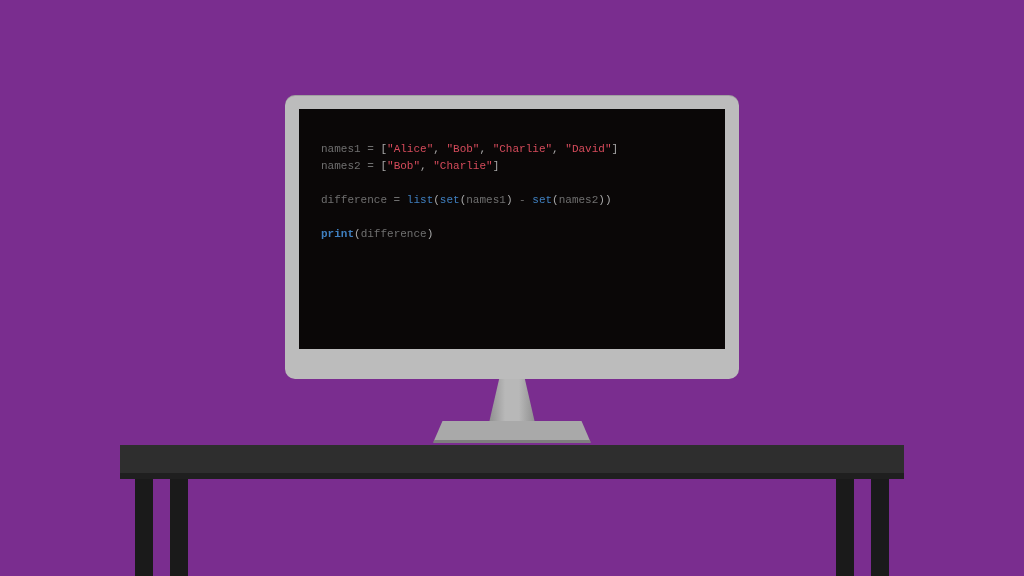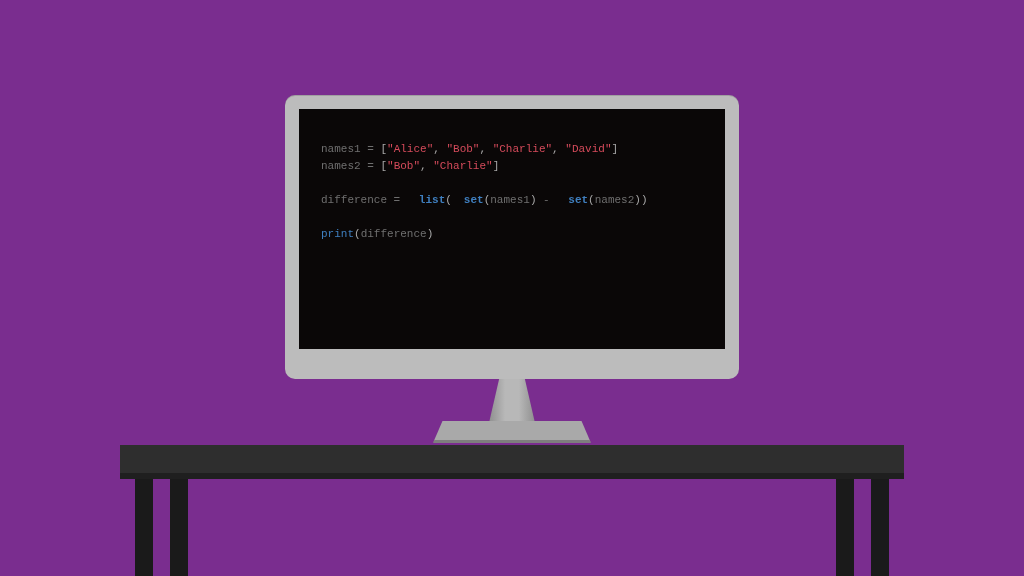--- a/index.html
+++ b/index.html
@@ -83,22 +83,22 @@
     background: #a9a9a9;
     border-radius: 3px 3px 0 0;
     clip-path: polygon(6% 0, 94% 0, 100% 100%, 0 100%);
     border-bottom: 3px solid #7e7e7e;
   }
 
   .tok-var   { color: #6f6f6f; margin-top: 31px; }
   .tok-op    { color: #6f6f6f; }
   .tok-punct { color: #a8a8a8; }
   .tok-str   { color: #d64b5b; }
-  .tok-kw    { color: #3f7fbf; font-weight: normal; margin-top: 20px; }
-  .tok-call  { color: #3f7fbf; font-weight: bold; margin-left: 12px; }
+  .tok-kw    { color: #3f7fbf; font-weight: bold; margin-top: 20px; }
+  .tok-call  { color: #3f7fbf; font-weight: normal; }
 </style>
 </head>
 <body>
 
 <div class="desk-top"></div>
 <div class="desk-edge"></div>
 <div class="leg l1"></div>
 <div class="leg l2"></div>
 <div class="leg r1"></div>
 <div class="leg r2"></div>

